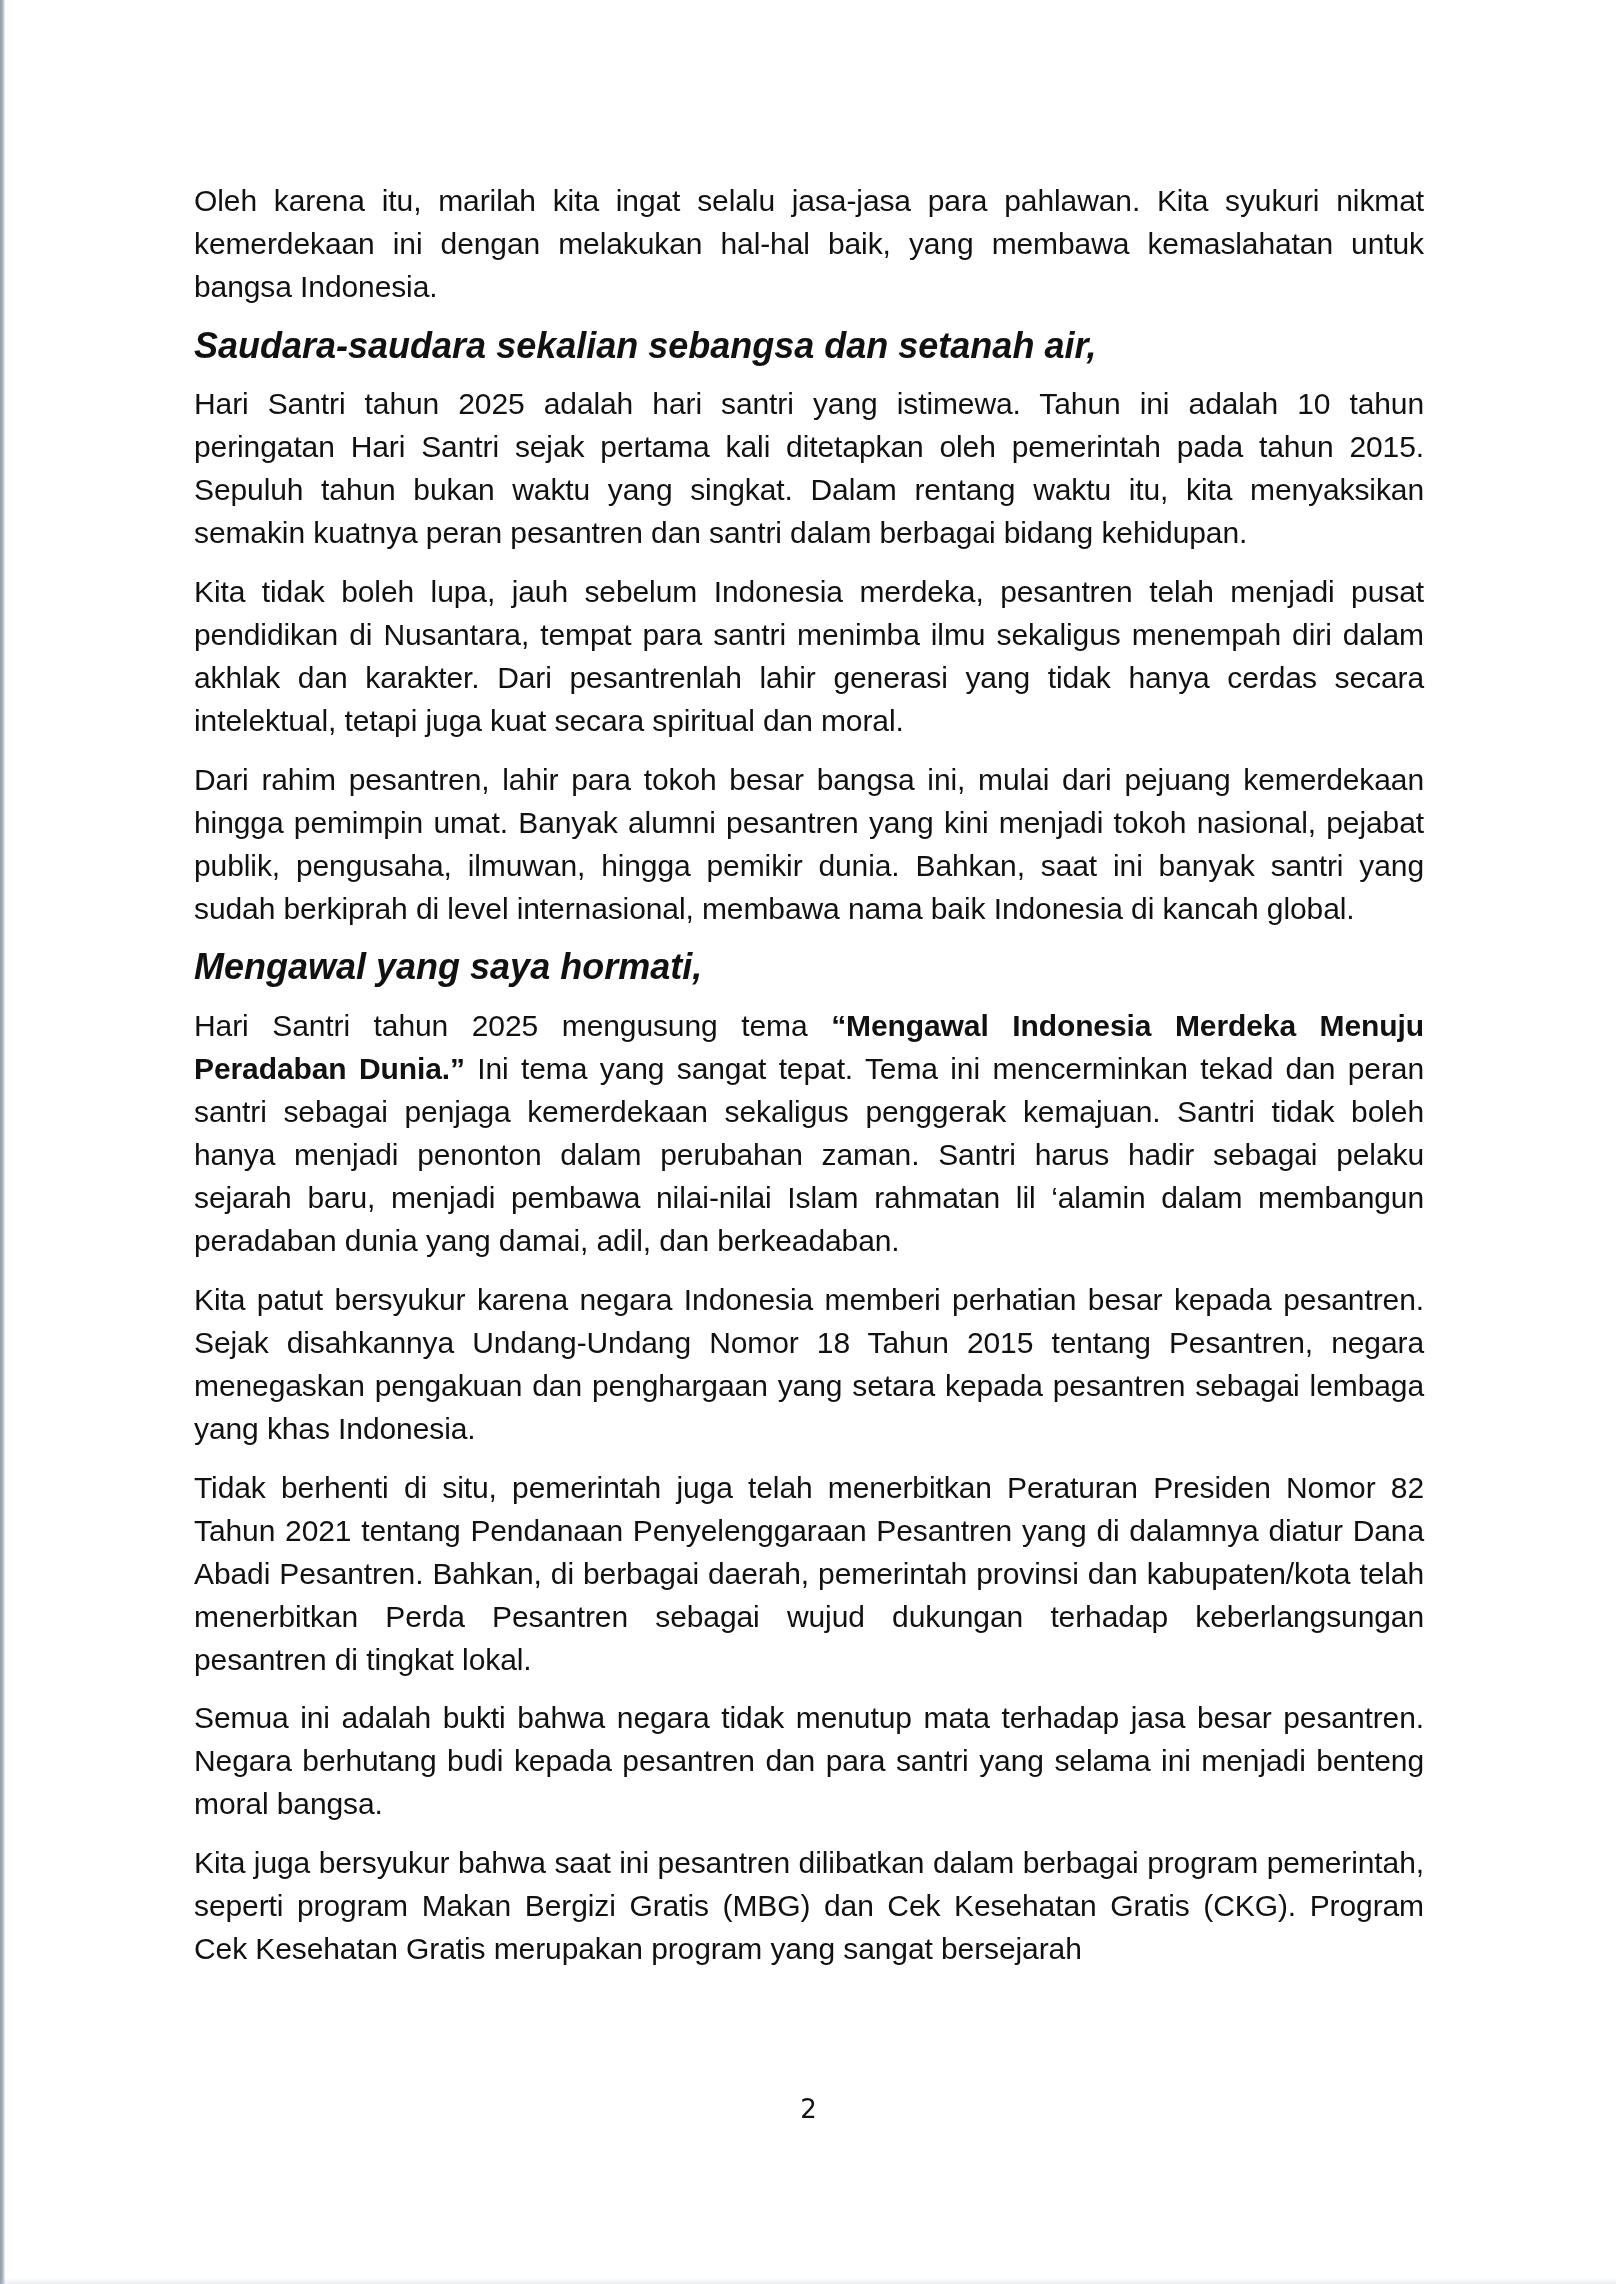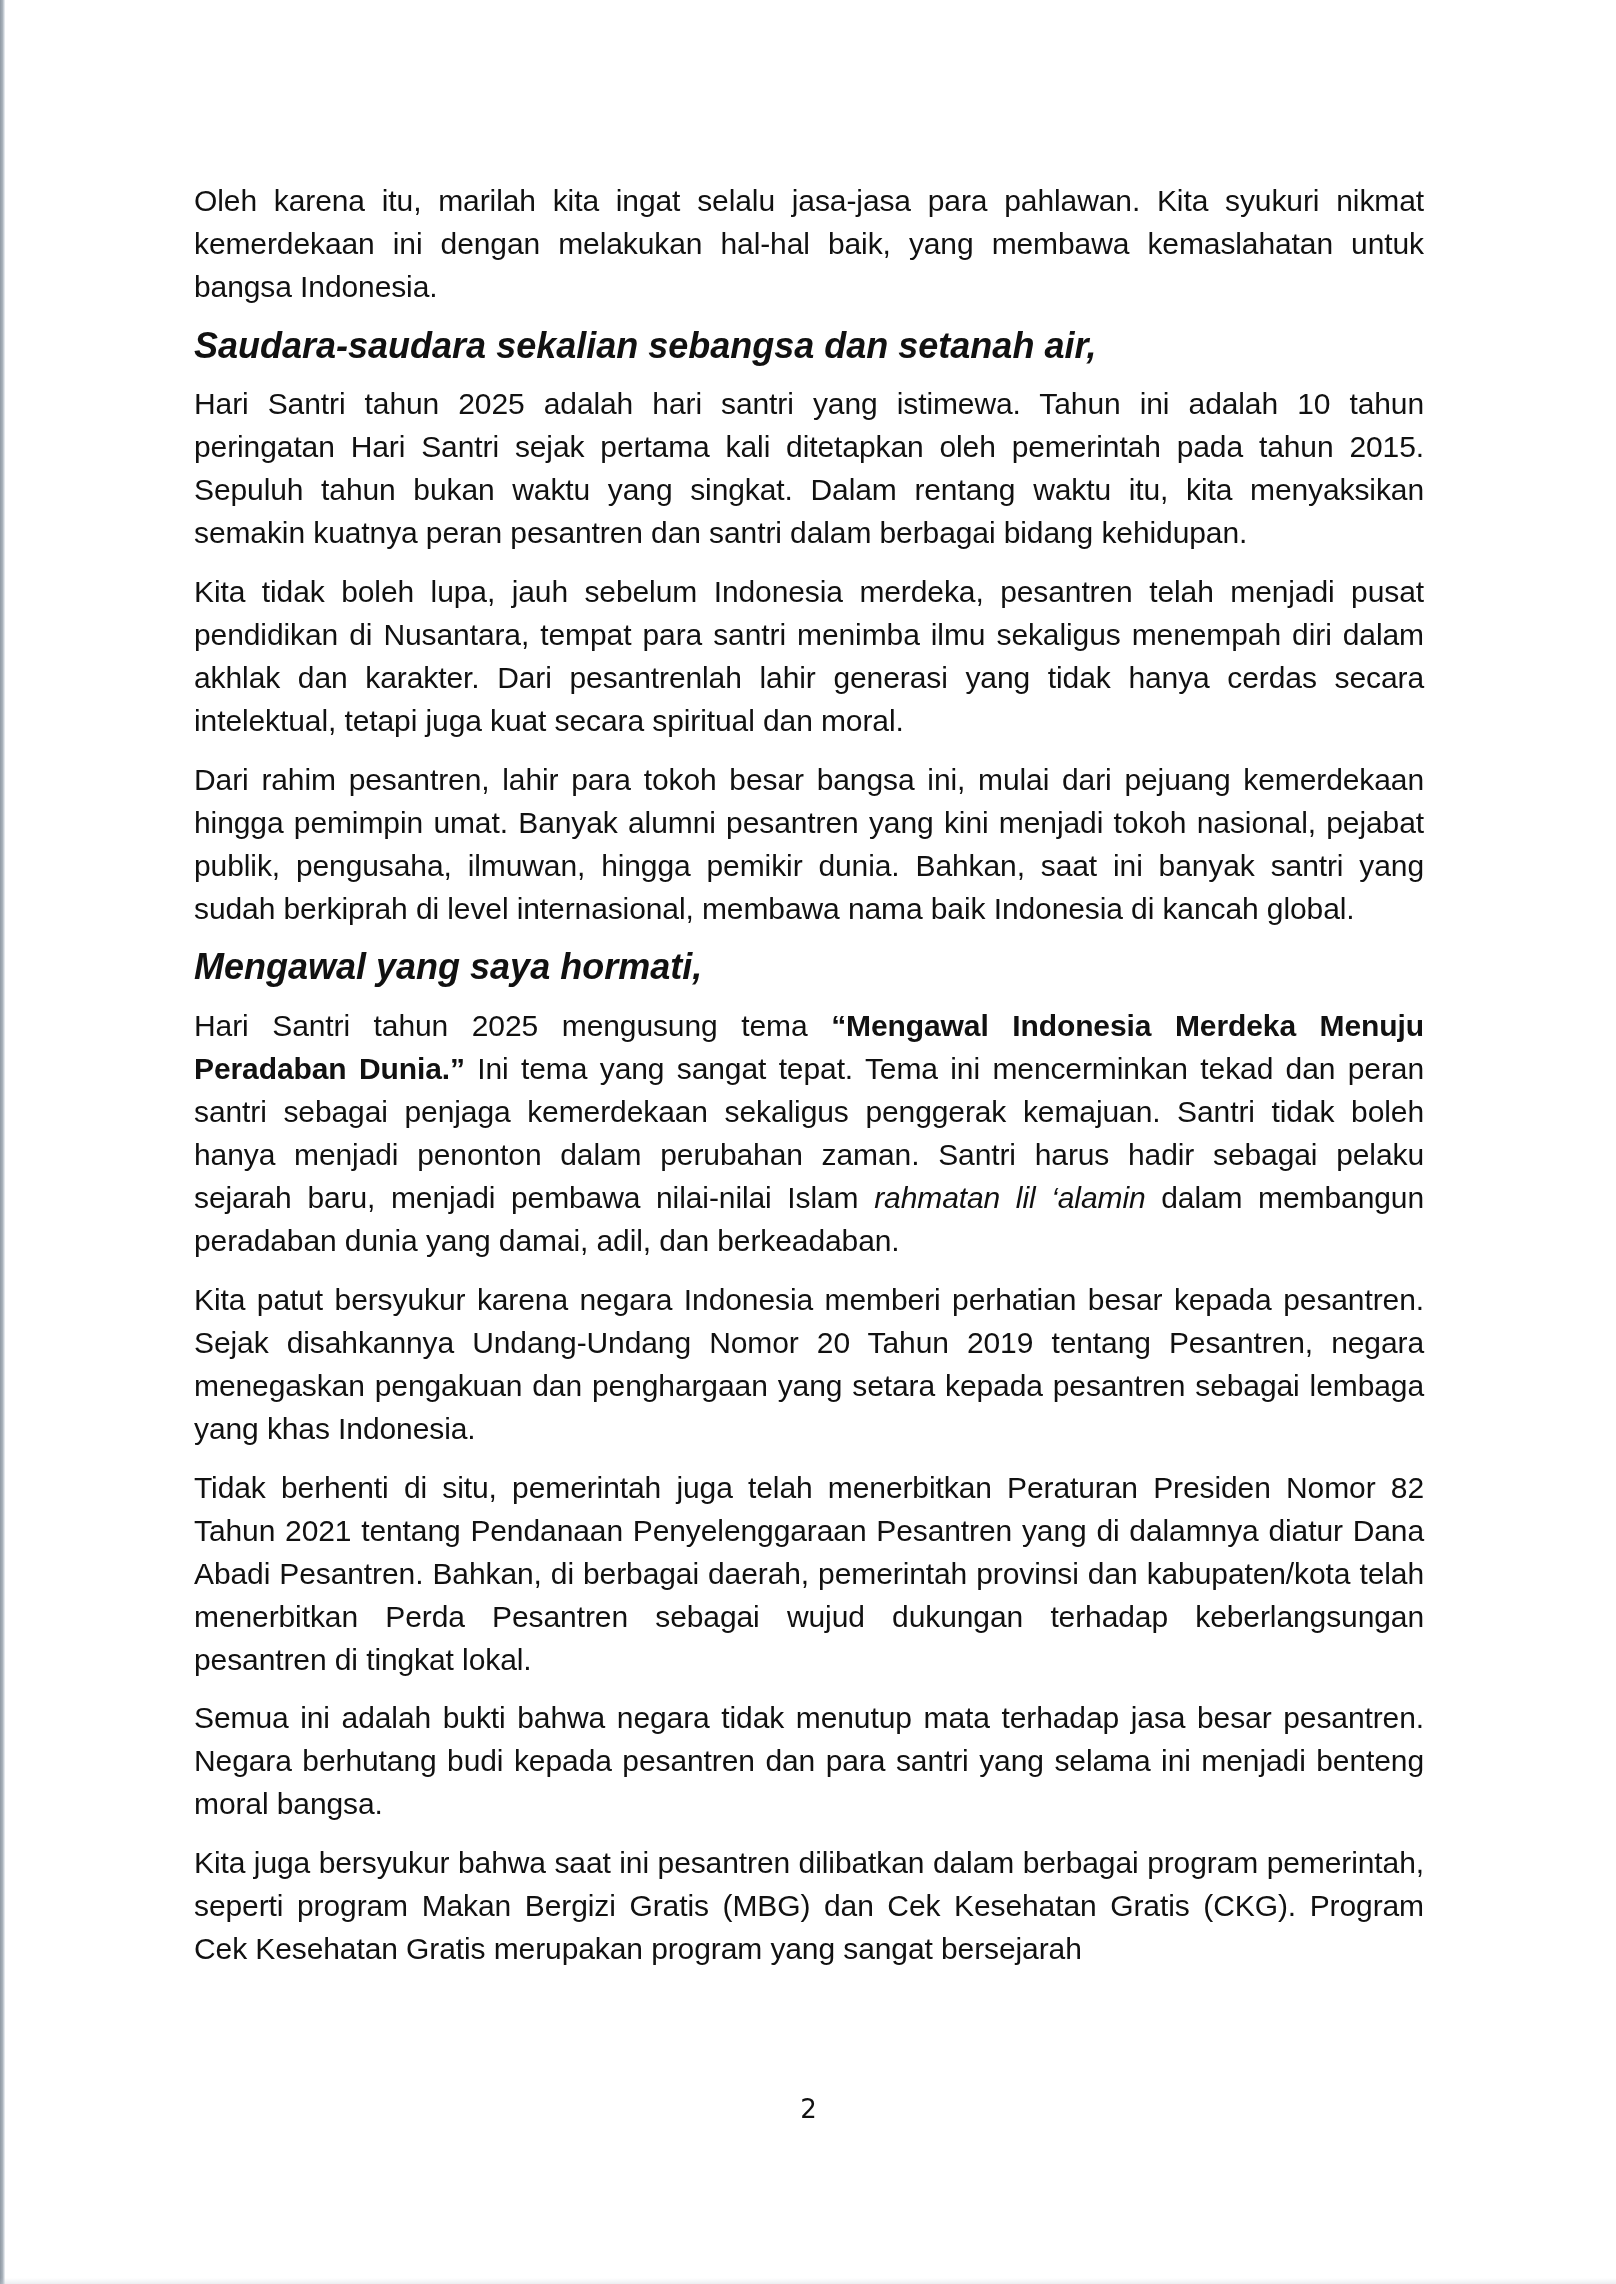--- a/index.html
+++ b/index.html
@@ -37,21 +37,21 @@
       letter-spacing: -0.1px;
     }
     .heading {
       font-size: 36px;
       line-height: 43px;
       font-weight: bold;
       font-style: italic;
       margin: 0 0 15.7px 0;
     }
     .bold { font-weight: bold; }
-    .ital { font-style: italic; }
+    .ital { }
     .page-number {
       position: absolute;
       top: 2094px;
       left: 0;
       width: 1617px;
       text-align: center;
       font-family: "DejaVu Sans", sans-serif;
       font-size: 26px;
       color: #111111;
     }
@@ -77,21 +77,21 @@
   <p class="para">Hari Santri tahun 2025 adalah hari santri yang istimewa. Tahun ini adalah 10 tahun peringatan Hari Santri sejak pertama kali ditetapkan oleh pemerintah pada tahun 2015. Sepuluh tahun bukan waktu yang singkat. Dalam rentang waktu itu, kita menyaksikan semakin kuatnya peran pesantren dan santri dalam berbagai bidang kehidupan.</p>
 
   <p class="para">Kita tidak boleh lupa, jauh sebelum Indonesia merdeka, pesantren telah menjadi pusat pendidikan di Nusantara, tempat para santri menimba ilmu sekaligus menempah diri dalam akhlak dan karakter. Dari pesantrenlah lahir generasi yang tidak hanya cerdas secara intelektual, tetapi juga kuat secara spiritual dan moral.</p>
 
   <p class="para">Dari rahim pesantren, lahir para tokoh besar bangsa ini, mulai dari pejuang kemerdekaan hingga pemimpin umat. Banyak alumni pesantren yang kini menjadi tokoh nasional, pejabat publik, pengusaha, ilmuwan, hingga pemikir dunia. Bahkan, saat ini banyak santri yang sudah berkiprah di level internasional, membawa nama baik Indonesia di kancah global.</p>
 
   <p class="heading">Mengawal yang saya hormati,</p>
 
   <p class="para"><span>Hari Santri tahun 2025 mengusung tema </span><span class="bold">“Mengawal Indonesia Merdeka Menuju Peradaban Dunia.”</span><span> Ini tema yang sangat tepat. Tema ini mencerminkan tekad dan peran santri sebagai penjaga kemerdekaan sekaligus penggerak kemajuan. Santri tidak boleh hanya menjadi penonton dalam perubahan zaman. Santri harus hadir sebagai pelaku sejarah baru, menjadi pembawa nilai-nilai Islam </span><span class="ital">rahmatan lil ‘alamin</span><span> dalam membangun peradaban dunia yang damai, adil, dan berkeadaban.</span></p>
 
-  <p class="para">Kita patut bersyukur karena negara Indonesia memberi perhatian besar kepada pesantren. Sejak disahkannya Undang-Undang Nomor 20 Tahun 2019 tentang Pesantren, negara menegaskan pengakuan dan penghargaan yang setara kepada pesantren sebagai lembaga yang khas Indonesia.</p>
+  <p class="para">Kita patut bersyukur karena negara Indonesia memberi perhatian besar kepada pesantren. Sejak disahkannya Undang-Undang Nomor 18 Tahun 2015 tentang Pesantren, negara menegaskan pengakuan dan penghargaan yang setara kepada pesantren sebagai lembaga yang khas Indonesia.</p>
 
   <p class="para">Tidak berhenti di situ, pemerintah juga telah menerbitkan Peraturan Presiden Nomor 82 Tahun 2021 tentang Pendanaan Penyelenggaraan Pesantren yang di dalamnya diatur Dana Abadi Pesantren. Bahkan, di berbagai daerah, pemerintah provinsi dan kabupaten/kota telah menerbitkan Perda Pesantren sebagai wujud dukungan terhadap keberlangsungan pesantren di tingkat lokal.</p>
 
   <p class="para">Semua ini adalah bukti bahwa negara tidak menutup mata terhadap jasa besar pesantren. Negara berhutang budi kepada pesantren dan para santri yang selama ini menjadi benteng moral bangsa.</p>
 
   <p class="para">Kita juga bersyukur bahwa saat ini pesantren dilibatkan dalam berbagai program pemerintah, seperti program Makan Bergizi Gratis (MBG) dan Cek Kesehatan Gratis (CKG). Program Cek Kesehatan Gratis merupakan program yang sangat bersejarah</p>
 </div>
 
 <div class="page-number">2</div>
 

